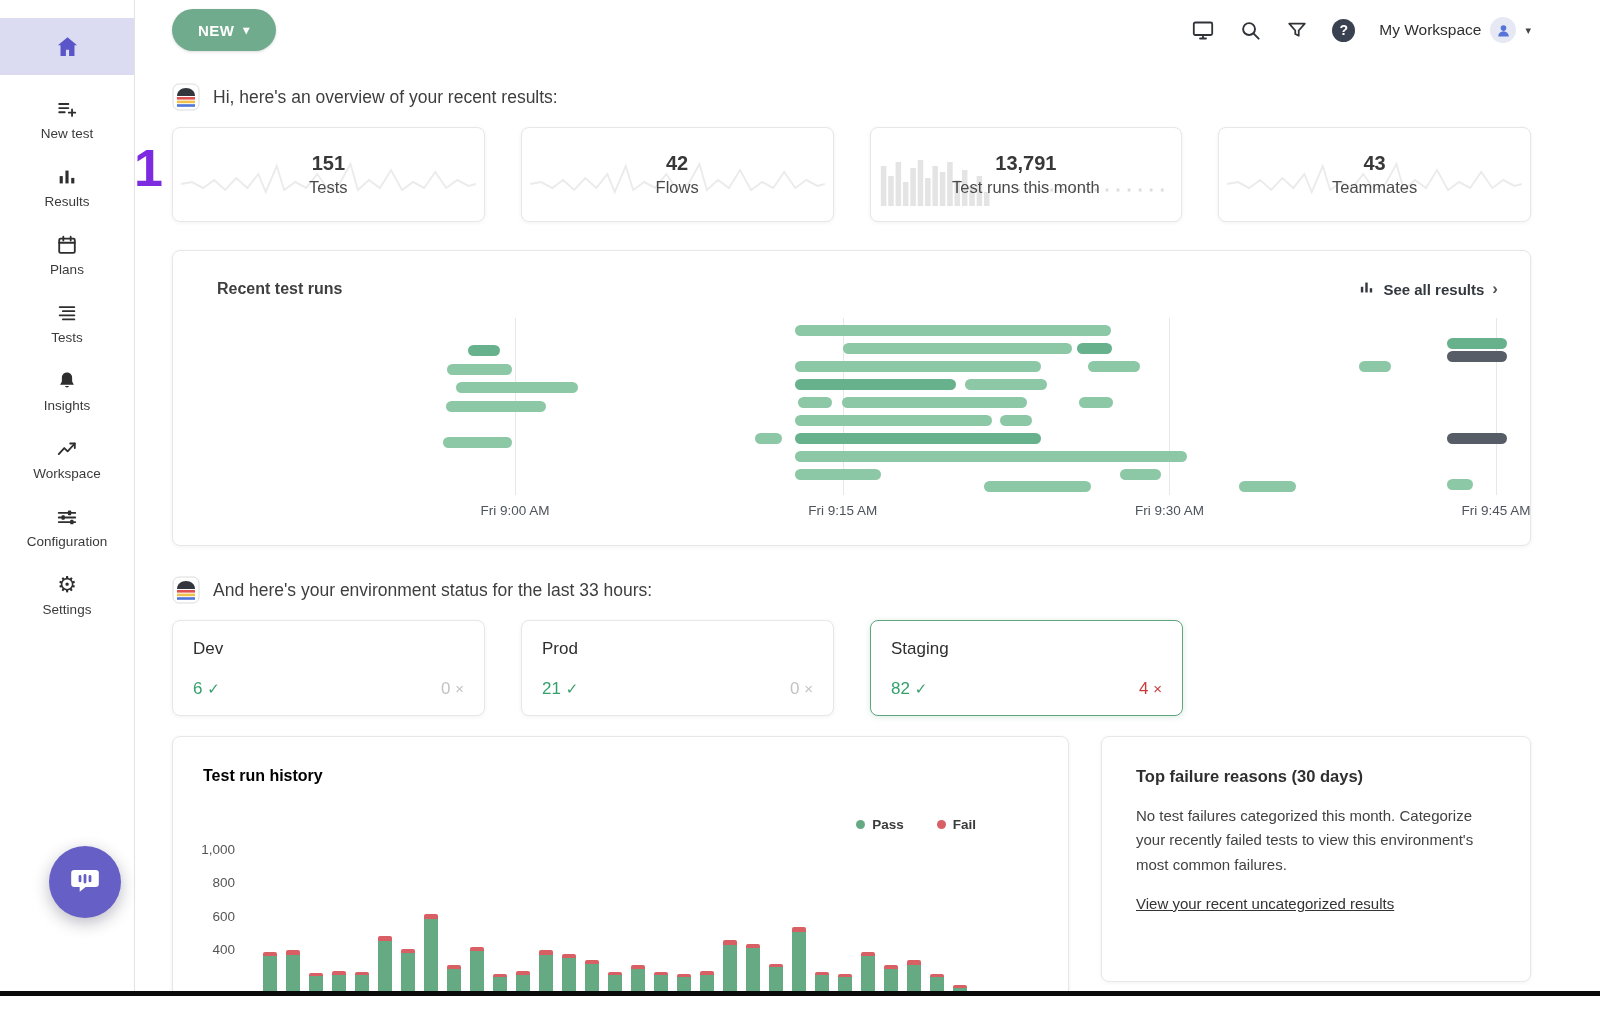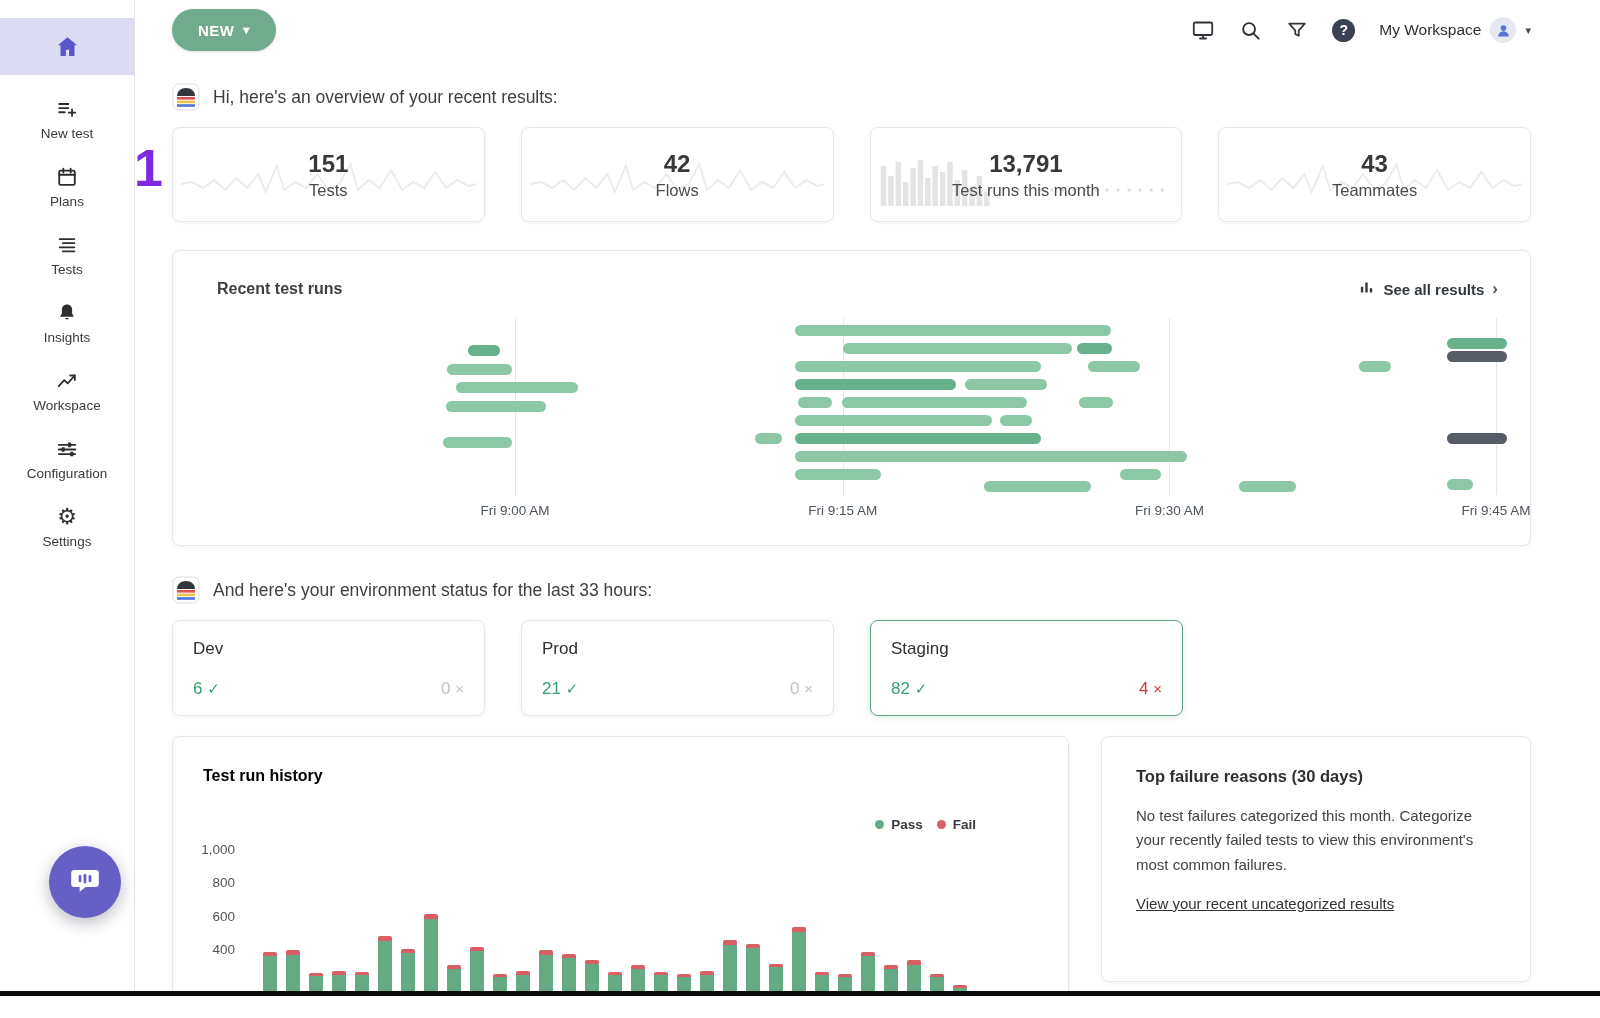--- a/index.html
+++ b/index.html
@@ -44,21 +44,21 @@
   .greet-row { margin-top:23px; display:flex; align-items:center; gap:13px; font-size:17.5px; color:#3e3e3e; }
   .logo-ico { width:28px; height:28px; flex:0 0 28px; }
 
   
   .stats-row { margin-top:16px; display:flex; gap:36px; }
   .stat-card { flex:1; height:95px; border:1px solid #e7e7e7; border-radius:8px; position:relative;
                background:#fff; box-shadow:0 1px 4px rgba(40,40,40,.06); overflow:hidden; cursor:pointer; }
   .spark { position:absolute; left:8px; right:8px; top:16px; width:calc(100% - 16px); height:62px; }
   .stat-center { position:relative; z-index:2; height:100%; display:flex; flex-direction:column;
                  align-items:center; justify-content:center; gap:3px; }
-  .stat-value { font-size:24px; font-weight:700; color:#383838; }
+  .stat-value { font-size:20px; font-weight:700; color:#383838; }
   .stat-label { font-size:16.5px; color:#4a4a4a; }
 
   
   .recent-card { margin-top:28px; height:296px; border:1px solid #e7e7e7; border-radius:8px;
                  box-shadow:0 1px 4px rgba(40,40,40,.06); position:relative; overflow:hidden; background:#fff; }
   .rc-head { display:flex; justify-content:space-between; align-items:center; padding:28px 32px 0 44px; }
   .rc-title { font-size:16px; font-weight:700; color:#3f3f3f; }
   .see-all { display:flex; align-items:center; gap:8px; font-size:15px; font-weight:600; color:#33383f; cursor:pointer; }
   .see-all .chev { font-size:17px; color:#555; }
   .gantt { position:absolute; left:18px; right:6px; top:67px; height:177px; }
@@ -81,21 +81,21 @@
   .env-pass { color:#36a06d; font-weight:500; }
   .env-fail { color:#c3c3c3; font-weight:500; }
   .env-fail.red { color:#cc3b3b; }
   .mk { font-size:15px; }
 
   
   .bottom-row { margin-top:20px; display:flex; gap:32px; align-items:flex-start; }
   .history-card { width:897px; flex:0 0 897px; height:300px; border:1px solid #e7e7e7; border-radius:8px;
                   background:#fff; box-shadow:0 1px 4px rgba(40,40,40,.06); position:relative; overflow:hidden; }
   .hc-title { padding:30px 0 0 30px; font-size:16px; font-weight:700; color:#000000; }
-  .legend { position:absolute; top:80px; right:92px; display:flex; gap:14px; }
+  .legend { position:absolute; top:80px; right:92px; display:flex; gap:33px; }
   .legend-item { display:flex; align-items:center; gap:7px; font-size:13.5px; font-weight:600; color:#3a3a3a; }
   .legend-dot { width:9px; height:9px; border-radius:50%; display:inline-block; }
   .plot { position:absolute; left:28px; top:99px; width:840px; height:180px; }
   .ytick { position:absolute; left:0; width:34px; text-align:right; font-size:13.5px; color:#555;
            transform:translateY(-50%); }
   .hbars { position:absolute; left:62px; bottom:0; display:flex; align-items:flex-end; gap:9px; }
   .hbar { width:14px; display:flex; flex-direction:column; justify-content:flex-end; }
   .hbar-fail { background:#d85f63; border-radius:2px 2px 0 0; }
   .hbar-pass { background:#66aa84; }
 
@@ -127,20 +127,30 @@
           </span>
         </div>
         <div class="nav-item">
           <span class="nav-ico">
             <svg viewBox="0 0 24 24" width="22" height="22" fill="none" stroke="currentColor" stroke-width="2" stroke-linecap="round">
               <path d="M3.5 6.5h10M3.5 11h10M3.5 15.5h6"></path>
               <path d="M17.5 12.5v7M14 16h7"></path>
             </svg>
           </span>
           <span class="nav-label">New test</span>
+        </div>
+        <div class="nav-item">
+          <span class="nav-ico">
+            <svg viewBox="0 0 24 24" width="22" height="22" fill="currentColor">
+              <rect x="4" y="11" width="3.4" height="8"></rect>
+              <rect x="10.3" y="5" width="3.4" height="14"></rect>
+              <rect x="16.6" y="13" width="3.4" height="6"></rect>
+            </svg>
+          </span>
+          <span class="nav-label">Results</span>
         </div>
         <div class="nav-item">
           <span class="nav-ico">
             <svg viewBox="0 0 24 24" width="22" height="22" fill="none" stroke="currentColor" stroke-width="2">
               <rect x="3.5" y="5" width="17" height="15.5" rx="1.5"></rect>
               <path d="M3.5 9.5h17M8 3v4M16 3v4" stroke-linecap="round"></path>
             </svg>
           </span>
           <span class="nav-label">Plans</span>
         </div>

